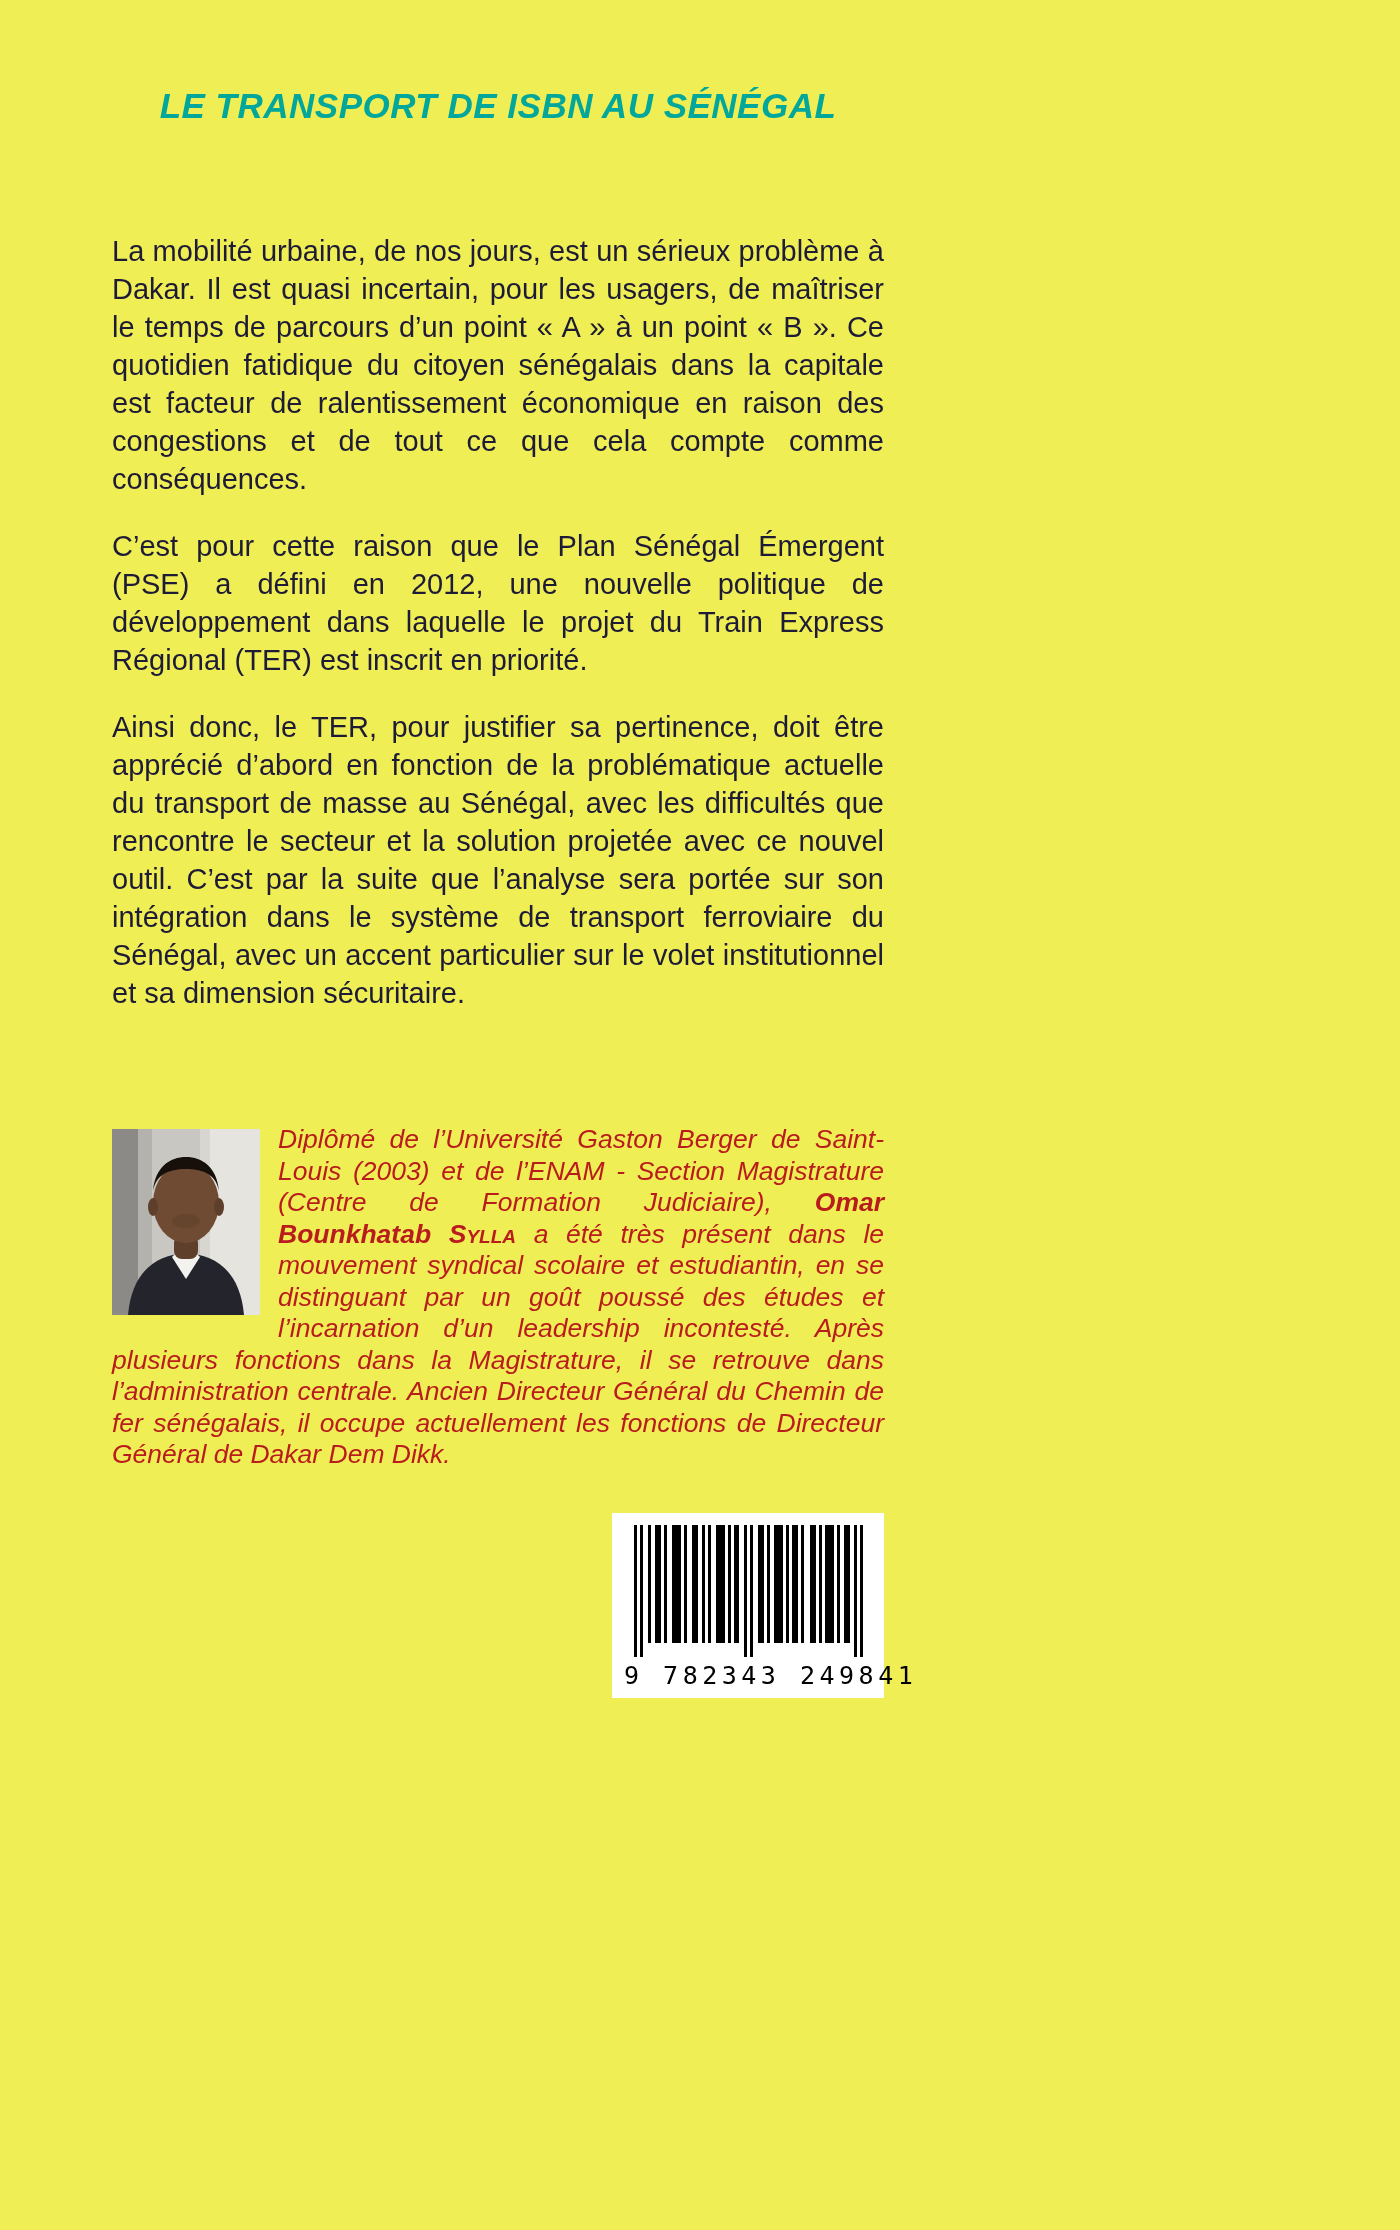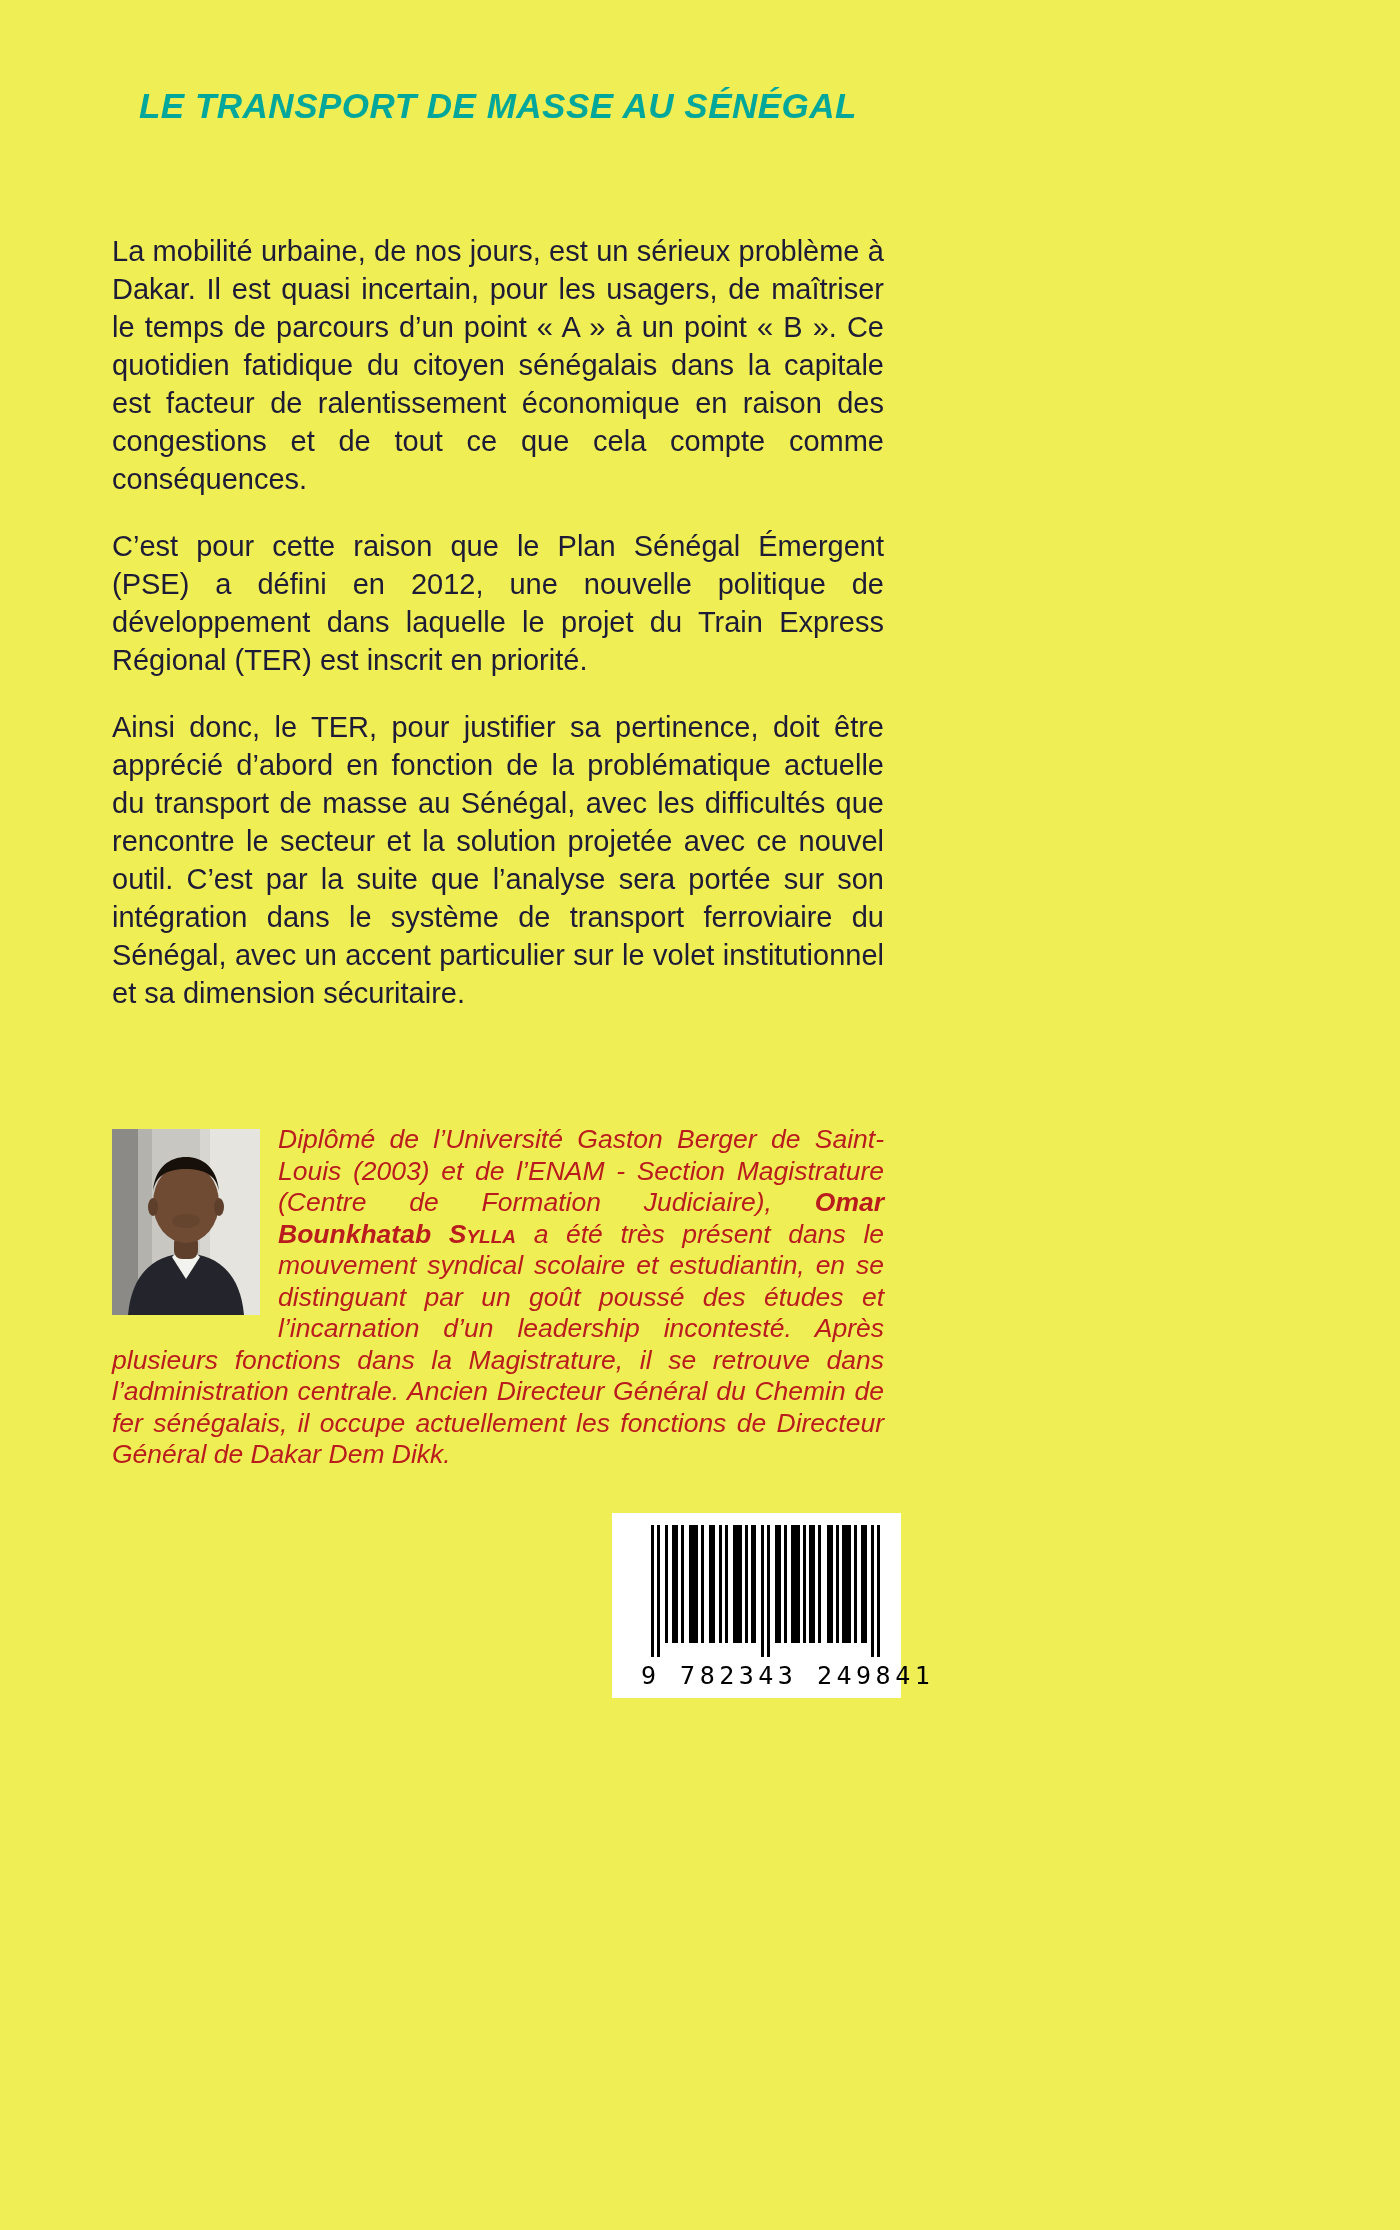--- a/index.html
+++ b/index.html
@@ -81,42 +81,42 @@
     margin-top: 16px;
     font-size: 29px;
     font-weight: 600;
   }
   .barcode-box {
     position: absolute;
     left: 500px;
     top: -10px;
     width: 248px;
     background: #ffffff;
-    padding: 12px 12px 8px 29px;
+    padding: 12px 12px 8px 12px;
   }
   .barcode-bars {
     display: block;
     width: 248px;
     height: 134px;
   }
   .barcode-number {
     margin-top: 2px;
     font-family: "DejaVu Sans Mono", monospace;
     font-size: 25px;
     letter-spacing: 4.5px;
     color: #000000;
     white-space: nowrap;
   }
 </style>
 </head>
 <body>
 
 <div class="cover-content">
 
-  <div class="cover-title">LE TRANSPORT DE MASSE AU SÉNÉGAL</div>
+  <div class="cover-title">LE TRANSPORT DE ISBN AU SÉNÉGAL</div>
 
   <p class="body-para first">La mobilité urbaine, de nos jours, est un sérieux problème à Dakar. Il est quasi incertain, pour les usagers, de maîtriser le temps de parcours d’un point « A » à un point « B ». Ce quotidien fatidique du citoyen sénégalais dans la capitale est facteur de ralentissement économique en raison des congestions et de tout ce que cela compte comme conséquences.</p>
 
   <p class="body-para">C’est pour cette raison que le Plan Sénégal Émergent (PSE) a défini en 2012, une nouvelle politique de développement dans laquelle le projet du Train Express Régional (TER) est inscrit en priorité.</p>
 
   <p class="body-para">Ainsi donc, le TER, pour justifier sa pertinence, doit être apprécié d’abord en fonction de la problématique actuelle du transport de masse au Sénégal, avec les difficultés que rencontre le secteur et la solution projetée avec ce nouvel outil. C’est par la suite que l’analyse sera portée sur son intégration dans le système de transport ferroviaire du Sénégal, avec un accent particulier sur le volet institutionnel et sa dimension sécuritaire.</p>
 
   <div class="author-section">
     <svg class="author-photo" viewBox="0 0 148 186" preserveAspectRatio="none" aria-hidden="true">
 

